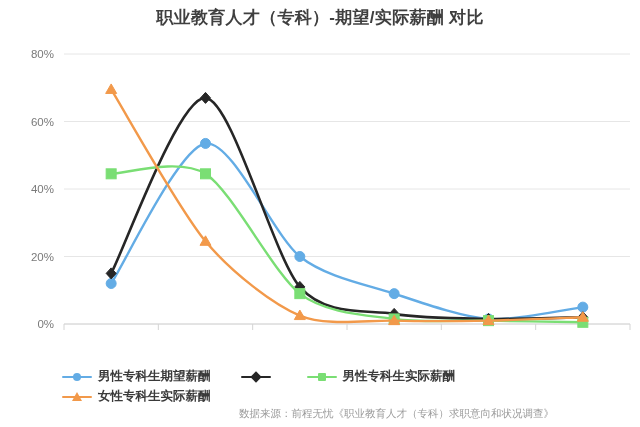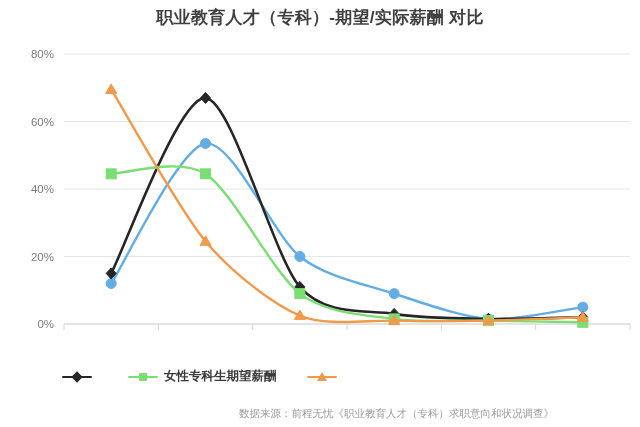--- a/index.html
+++ b/index.html
@@ -138,35 +138,43 @@
           <polygon points="488.5,275.125 494,284.625 483,284.625" fill="#f2994a" stroke="#f2994a"></polygon>
           <polygon points="582.8333333333334,271.75 588.3333333333334,281.25 577.3333333333334,281.25" fill="#f2994a" stroke="#f2994a"></polygon>
         </g>
       </svg>
   </div>
 
   <div class="legend">
     <div class="legend-row" id="legend-row">
         <div class="legend-item">
           <span class="legend-mark">
+            <span class="legend-line" style="background: rgb(99, 172, 229);"></span>
+            <span class="legend-sym sym-circle" style="background: rgb(99, 172, 229);"></span>
+          </span>
+          <span class="legend-text">男性专科生期望薪酬</span>
+        </div>
+        <div class="legend-item">
+          <span class="legend-mark">
             <span class="legend-line" style="background: rgb(38, 38, 38);"></span>
             <span class="legend-sym sym-diamond" style="background: rgb(38, 38, 38);"></span>
           </span>
         </div>
         <div class="legend-item">
           <span class="legend-mark">
             <span class="legend-line" style="background: rgb(122, 222, 116);"></span>
             <span class="legend-sym sym-square" style="background: rgb(122, 222, 116);"></span>
           </span>
-          <span class="legend-text">女性专科生期望薪酬</span>
+          <span class="legend-text">男性专科生实际薪酬</span>
         </div>
         <div class="legend-item">
           <span class="legend-mark">
             <span class="legend-line" style="background: rgb(242, 153, 74);"></span>
             <span class="legend-sym sym-triangle" style="border-bottom: 9px solid rgb(242, 153, 74);"></span>
           </span>
+          <span class="legend-text">女性专科生实际薪酬</span>
         </div>
       </div>
   </div>
 
   <div class="source-note">数据来源：前程无忧《职业教育人才（专科）求职意向和状况调查》</div>
 
 </div>
 
 </body></html>

